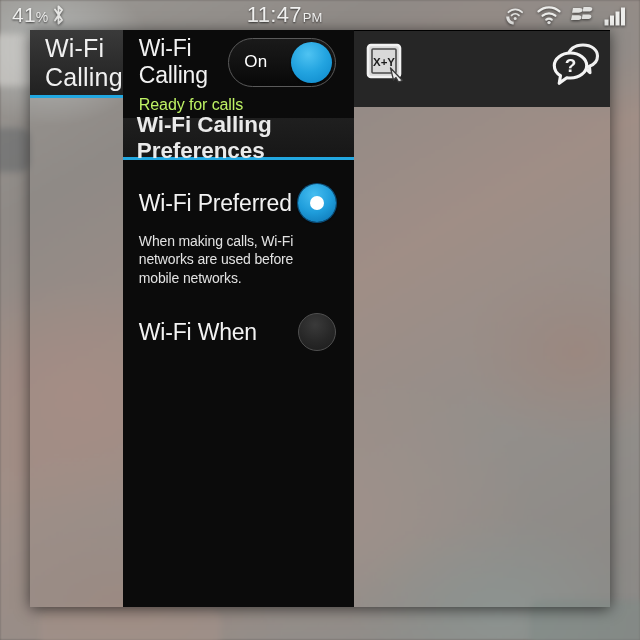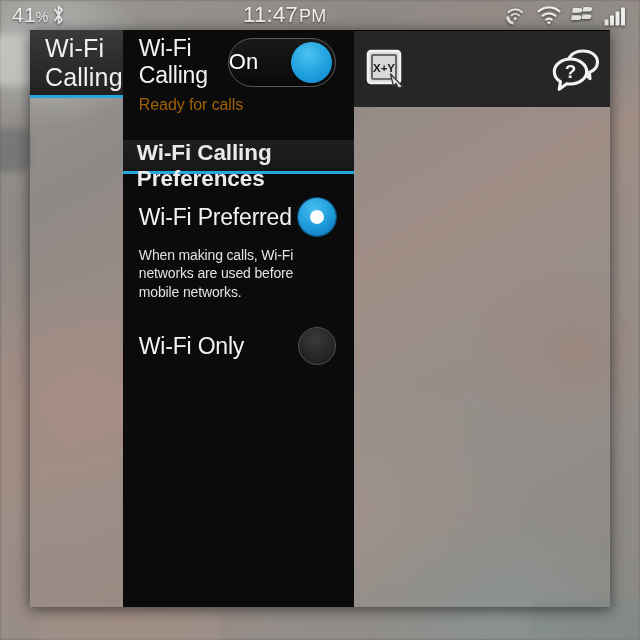--- a/index.html
+++ b/index.html
@@ -32,21 +32,21 @@
     display:flex;align-items:center;
     color:#e8e8e6;
     text-shadow:0 1px 2px rgba(0,0,0,.65);
   }
   .sb-left{display:flex;align-items:center;gap:3px;padding-left:12px;flex:0 0 auto;}
   .sb-center{flex:1;display:flex;justify-content:center;align-items:baseline;}
   .sb-right{display:flex;align-items:center;gap:9px;padding-right:10px;flex:0 0 auto;}
   .battery-pct{font-size:21px;letter-spacing:.2px;font-weight:400;color:#efefee;}
   .battery-pct .unit{font-size:14px;}
   .clock{font-size:22px;color:#f2f2f1;letter-spacing:.3px;}
-  .clock .ampm{font-size:18px;margin-left:1px;letter-spacing:.2px;}
+  .clock .ampm{font-size:13px;margin-left:1px;letter-spacing:.2px;}
   .sb-icon{display:block;filter:drop-shadow(0 1px 1.5px rgba(0,0,0,.6));}
 
   
   .dialog{
     position:absolute;left:30px;top:30px;width:580px;height:577px;
     display:flex;
     box-shadow:0 2px 14px rgba(0,0,0,.6);
   }
   .dlg-header{
     height:68px;flex:0 0 68px;
@@ -71,36 +71,36 @@
     padding:4px 18px 0 16px;height:56px;
   }
   .row-label{font-size:23px;color:#f2f2f2;font-weight:400;letter-spacing:-.2px;}
   .switch{
     position:relative;width:155px;height:49px;border-radius:26px;
     background:linear-gradient(180deg,#1a1a1a 0%,#111 55%,#080808 100%);
     border:1.5px solid #5a5a5a;box-sizing:border-box;
     display:flex;align-items:center;
   }
   .switch-label{
-    position:absolute;left:0;right:52px;
-    font-size:22px;color:#fff;letter-spacing:.2px;
+    position:absolute;left:0;right:52px;text-align:center;
+    font-size:17px;color:#fff;letter-spacing:.2px;
   }
   .switch-knob{
     position:absolute;right:3px;top:3px;width:41px;height:41px;border-radius:50%;
     background:radial-gradient(circle at 42% 30%,#4fc3f2 0%,#23a4e0 48%,#0b86c9 100%);
     box-shadow:0 1px 2px rgba(0,0,0,.7);
   }
-  .sub-text{font-size:16px;color:#a16207;padding:6px 16px 0 16px;letter-spacing:-.1px;}
+  .sub-text{font-size:16px;color:#bef264;padding:6px 16px 0 16px;letter-spacing:-.1px;}
 
   
   .section-head{
-    margin-top:26px;height:34px;
+    margin-top:4px;height:42px;
     background:linear-gradient(180deg,#1f1f1f 0%,#171717 100%);
     border-bottom:3px solid #22a7e0;
-    display:flex;align-items:flex-start;box-sizing:border-box;
+    display:flex;align-items:center;box-sizing:border-box;
   }
   .section-title{font-size:22.5px;font-weight:bold;color:#eaeaea;padding-left:14px;letter-spacing:-.1px;}
 
   
   .opt-row{
     display:flex;align-items:center;justify-content:space-between;
     padding:0 18px 0 16px;height:58px;
   }
   .opt-label{font-size:23px;color:#f2f2f2;letter-spacing:-.2px;}
   .opt-desc{
@@ -119,21 +119,21 @@
     background:radial-gradient(circle at 45% 30%,#3a3a3a 0%,#272727 55%,#1b1b1b 100%);
     border:1.5px solid #505050;box-sizing:border-box;
   }
 
   
   .toolbar{
     flex:0 0 76px;height:76px;background:#262626;
     display:flex;align-items:center;justify-content:center;gap:128px;
     border-top:1px solid #000;
   }
-  .tb-btn{display:flex;align-items:flex-end;justify-content:center;width:64px;height:56px;}
+  .tb-btn{display:flex;align-items:flex-start;justify-content:center;width:64px;height:56px;}
 </style>
 </head>
 <body>
 
 <div id="screen">
 
   <div class="wallpaper">
     <div class="wall-shape" style="left:-10px;top:34px;width:70px;height:52px;background:#d8d6d2;"></div>
     <div class="wall-shape" style="left:-14px;top:128px;width:44px;height:44px;background:#5a5f63;opacity:.45;"></div>
     <div class="wall-shape" style="left:530px;top:600px;width:120px;height:60px;background:#7e8a86;opacity:.5;"></div>
@@ -222,21 +222,21 @@
 
       <div class="opt-row" style="margin-top:14px;">
         <div class="opt-label">Wi-Fi Preferred</div>
         <div class="radio on">
             <span class="dot"></span>
           </div>
       </div>
       <div class="opt-desc">When making calls, Wi-Fi networks are used before mobile networks.</div>
 
       <div class="opt-row" style="margin-top:16px;">
-        <div class="opt-label">Wi-Fi Only</div>
+        <div class="opt-label">Wi-Fi When</div>
         <div class="radio off"></div>
       </div>
     </div>
 
     <div class="toolbar">
       <div class="tb-btn">
         <span>
           <svg width="46" height="46" viewBox="0 0 46 46">
             <rect x="5" y="4" width="32" height="32" rx="3" fill="#d9d9d9" stroke="#f2f2f2" stroke-width="2.6"></rect>
             <rect x="9" y="8" width="24" height="24" rx="1" fill="none" stroke="#4a4a4a" stroke-width="1.6"></rect>

